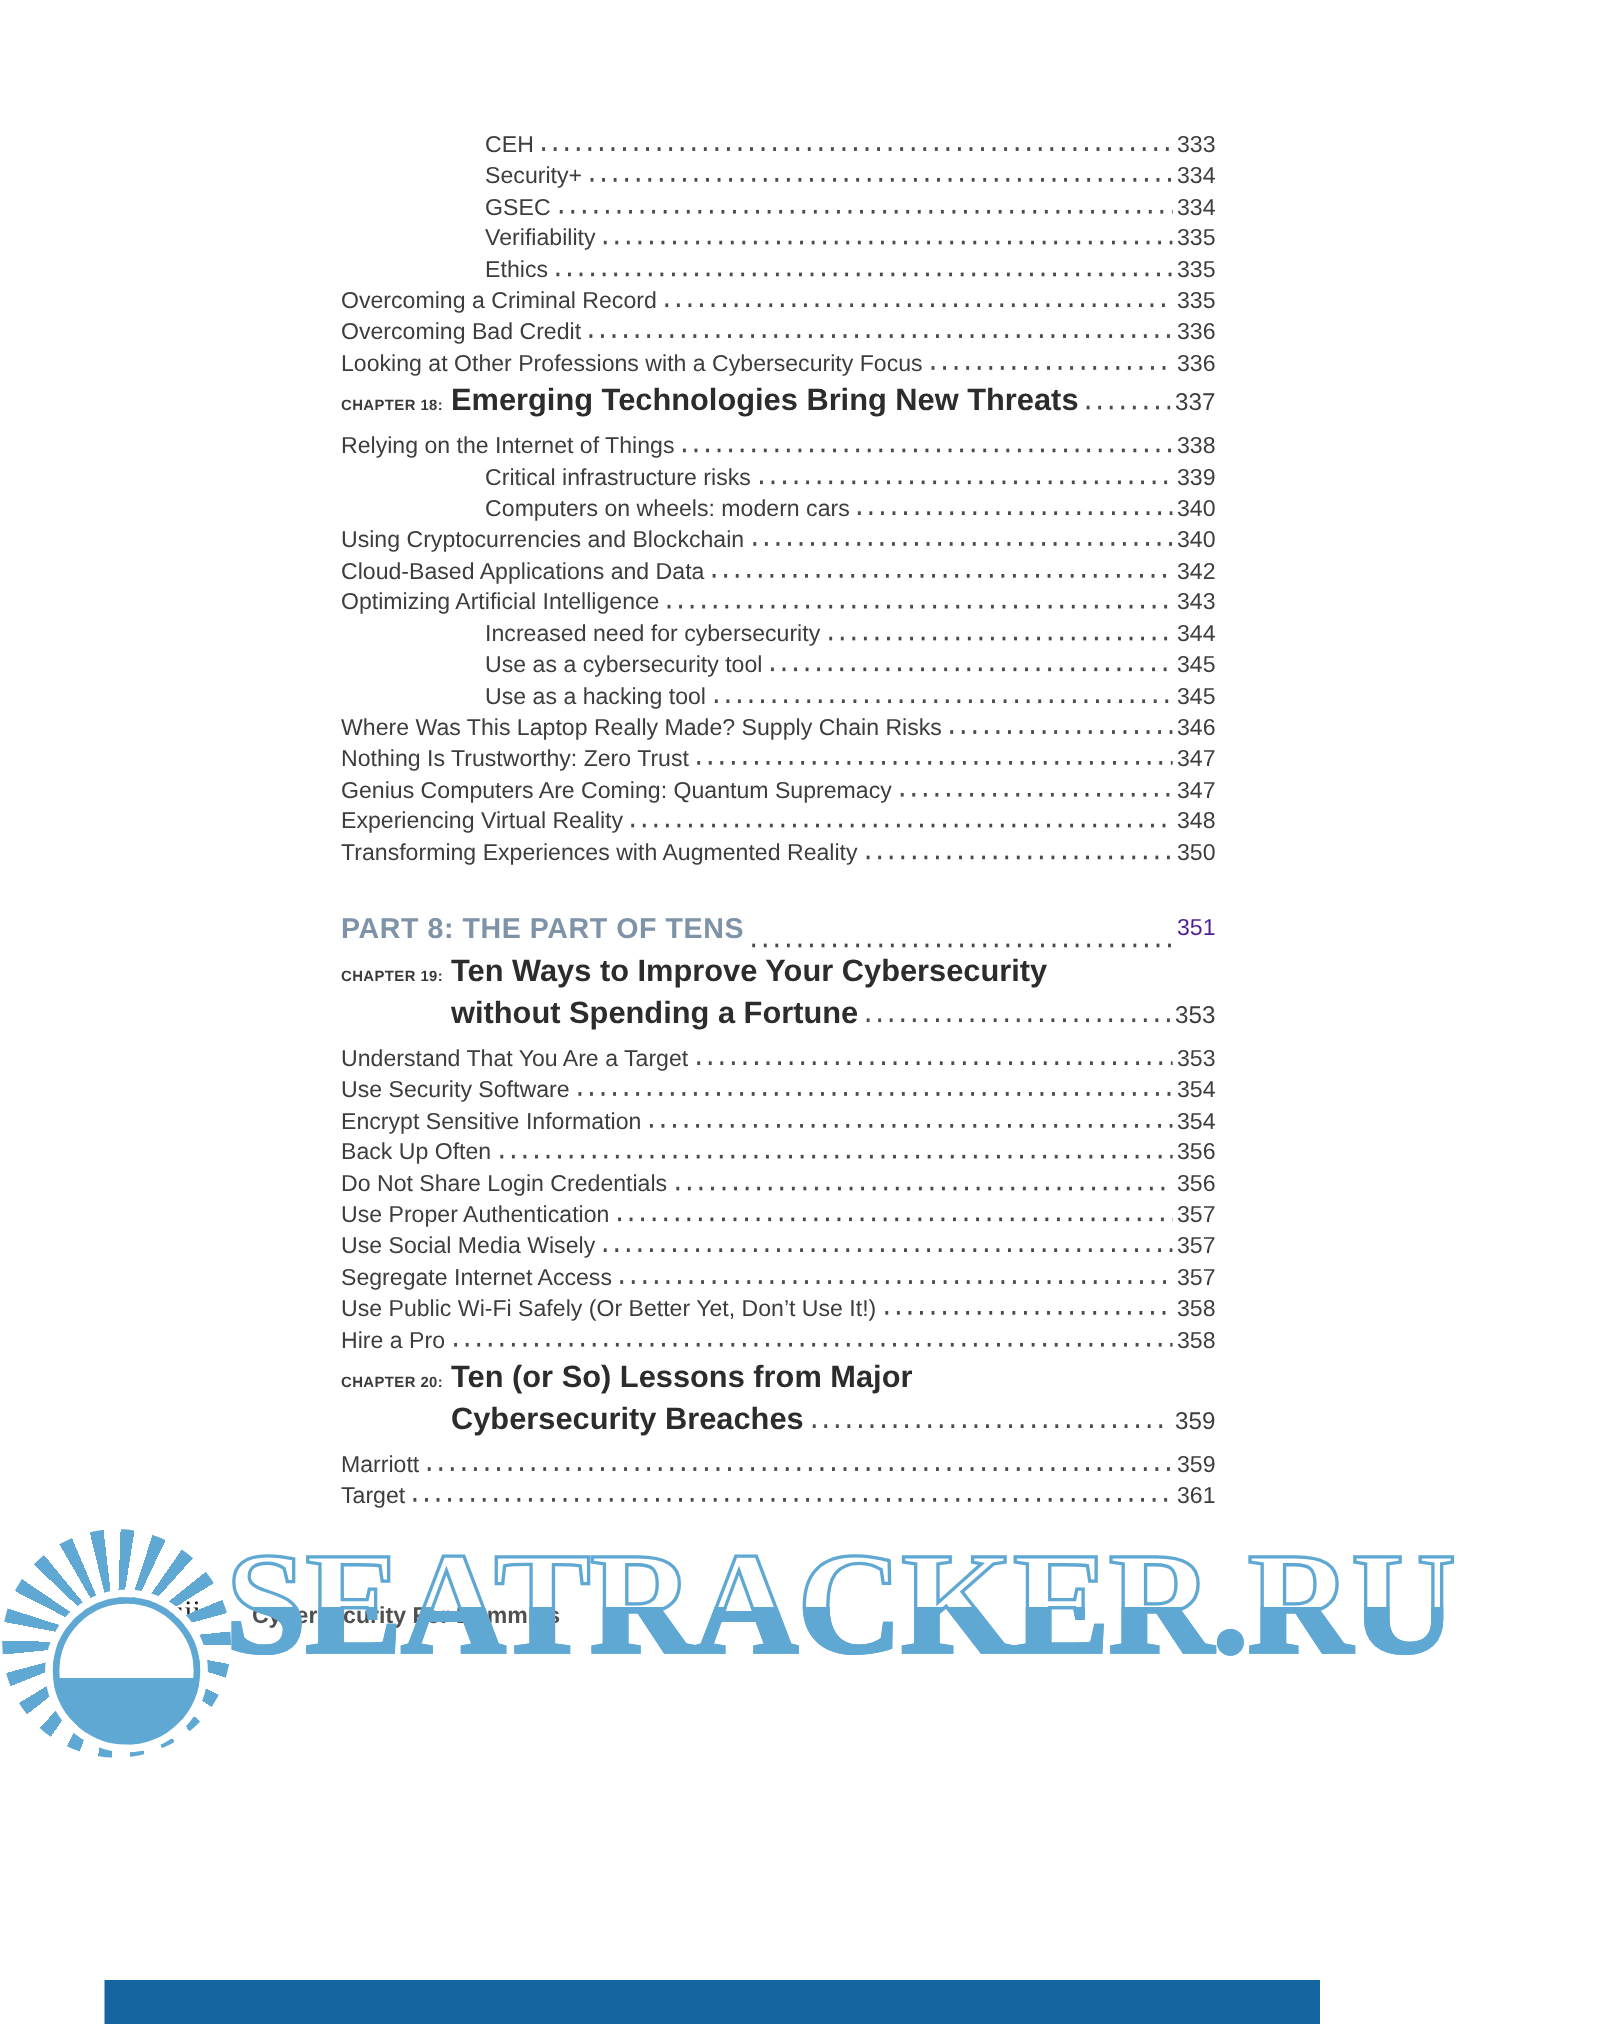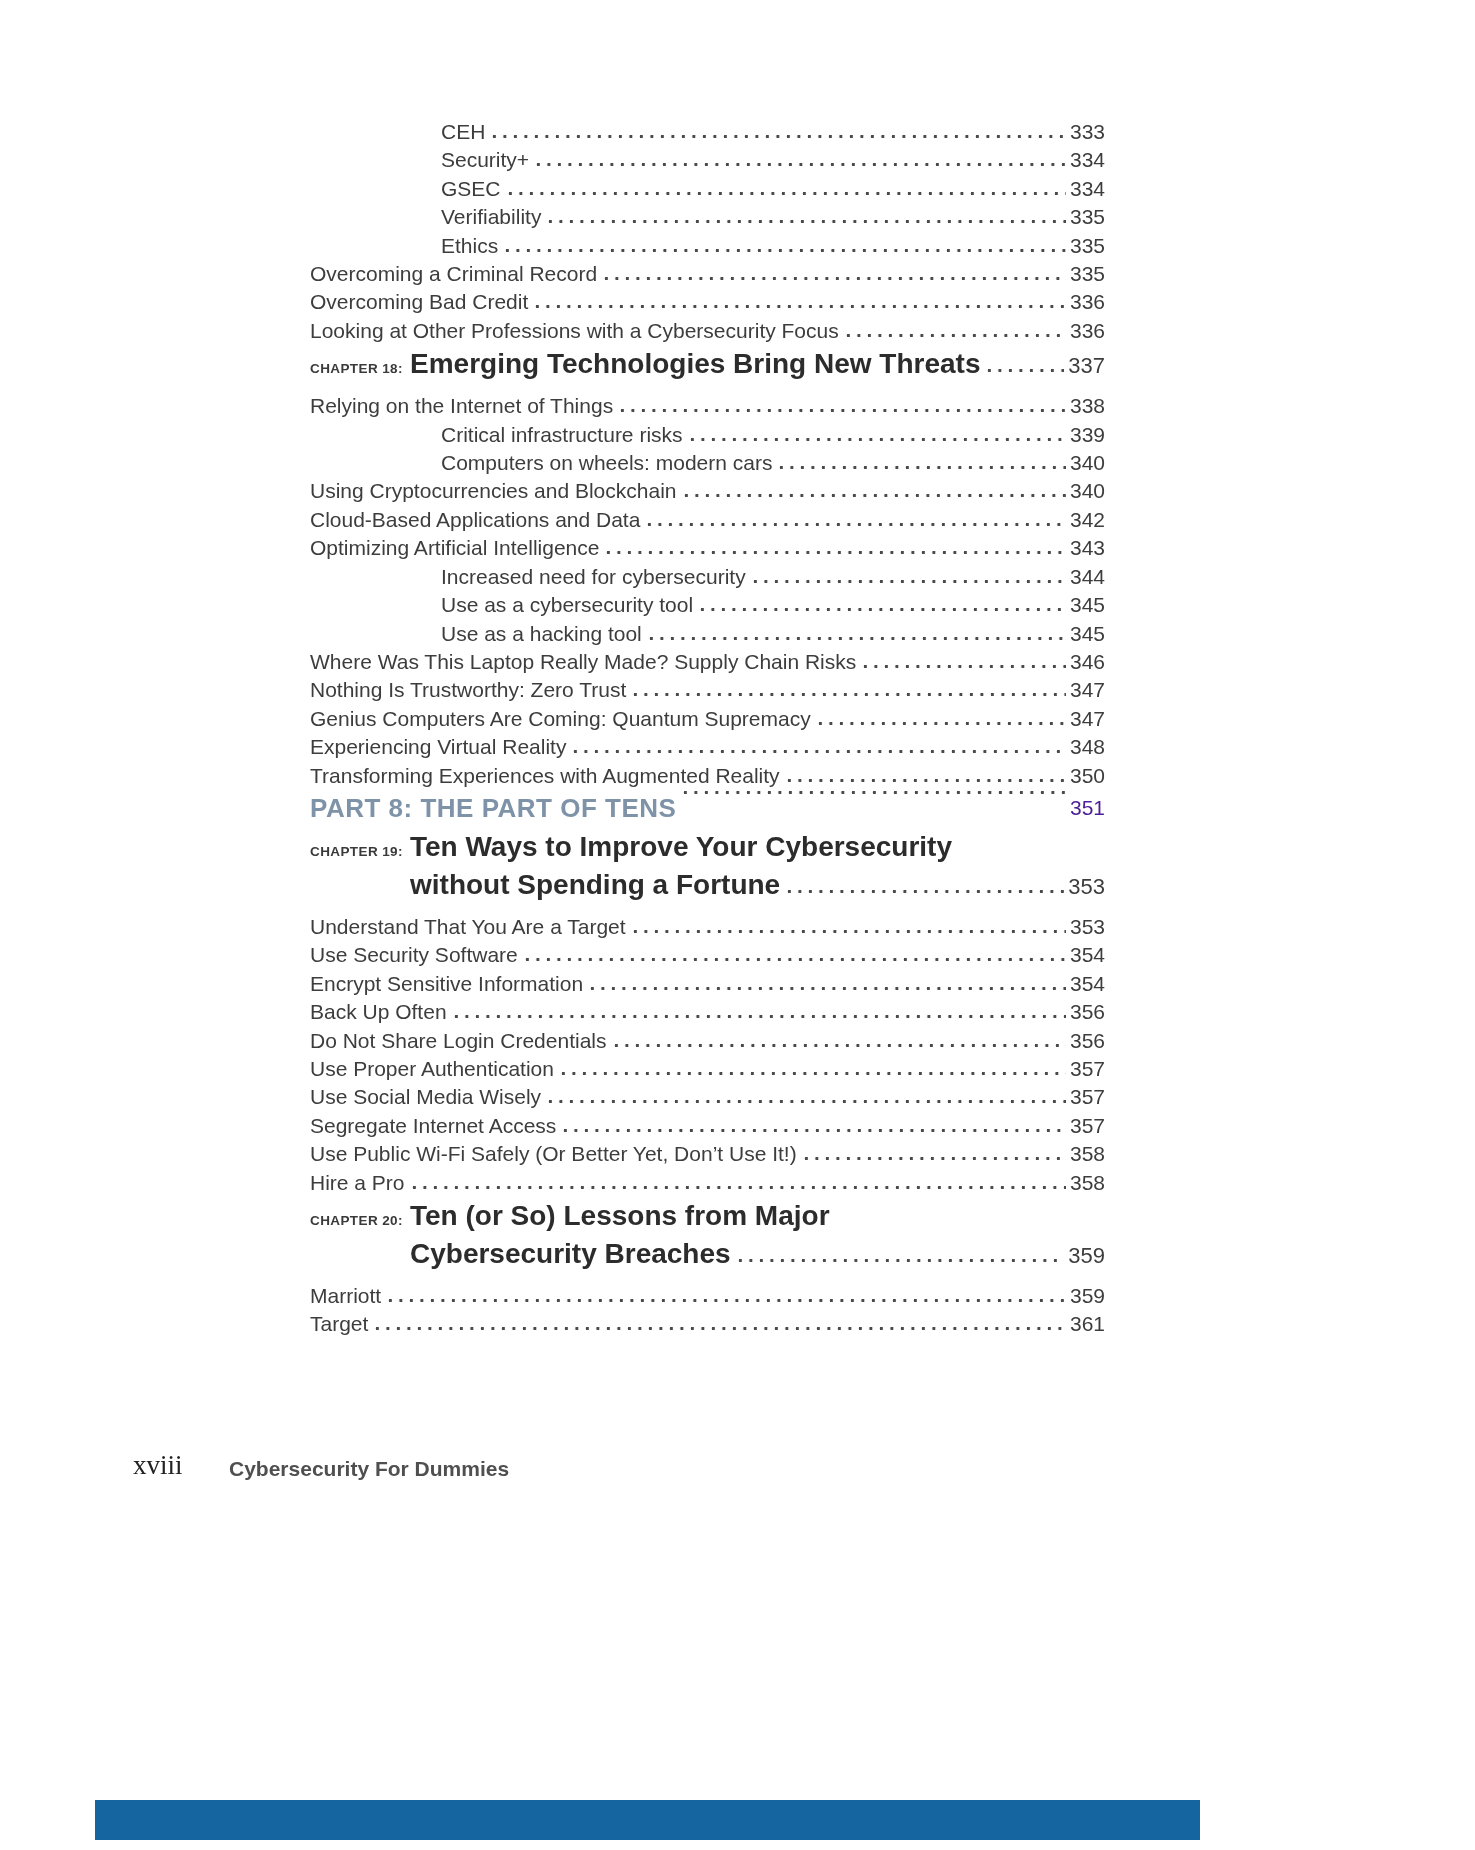--- a/index.html
+++ b/index.html
@@ -25,21 +25,21 @@
   .chapter{display:flex;margin-bottom:7px;}
   .ch-label{
     width:100px;flex-shrink:0;font-size:13.5px;font-weight:bold;color:#3a3a3a;
     letter-spacing:.4px;padding-top:16px;white-space:nowrap;
   }
   .ch-body{flex:1;min-width:0;}
   .ch-line{display:flex;align-items:baseline;font-size:28px;line-height:38px;font-weight:bold;color:#2c2c2c;}
   .ch-line .pg{font-weight:normal;font-size:22px;color:#3d3d3d;}
 
   
-  .part{display:flex;align-items:flex-start;margin-bottom:2px;font-size:26px;line-height:36px;}
+  .part{display:flex;align-items:flex-end;margin-top:36px;margin-bottom:2px;font-size:26px;line-height:36px;}
   .part .part-title{font-weight:bold;color:#7e93a8;letter-spacing:.5px;white-space:nowrap;}
   .part .pg{font-size:21px;font-weight:normal;color:#4c1d95;}
 
   
   .footer-page{position:absolute;left:133px;top:1450px;font-family:"Liberation Serif",serif;font-size:27px;color:#222;}
   .footer-title{position:absolute;left:229px;top:1457px;font-size:21px;font-weight:bold;color:#4f4f4f;}
 
   
   .watermark{position:absolute;left:0;top:1370px;width:1475px;height:480px;pointer-events:none;}
   .wm-text{
@@ -277,16 +277,22 @@
       <div class="entry lv1">
         <span class="t">Target</span>
         <span class="dots"></span>
         <span class="pg">361</span>
       </div>
     </div>
 
   <div class="footer-page">xviii</div>
   <div class="footer-title">Cybersecurity For Dummies</div>
 
+  <div class="watermark">
+    <div class="sun">
+      <div class="sun-core"></div>
+    </div>
+    <div class="wm-text">SEATRACKER.RU</div>
+  </div>
 
   <div class="wm-bar"></div>
 
 </div>
 
 </body></html>

